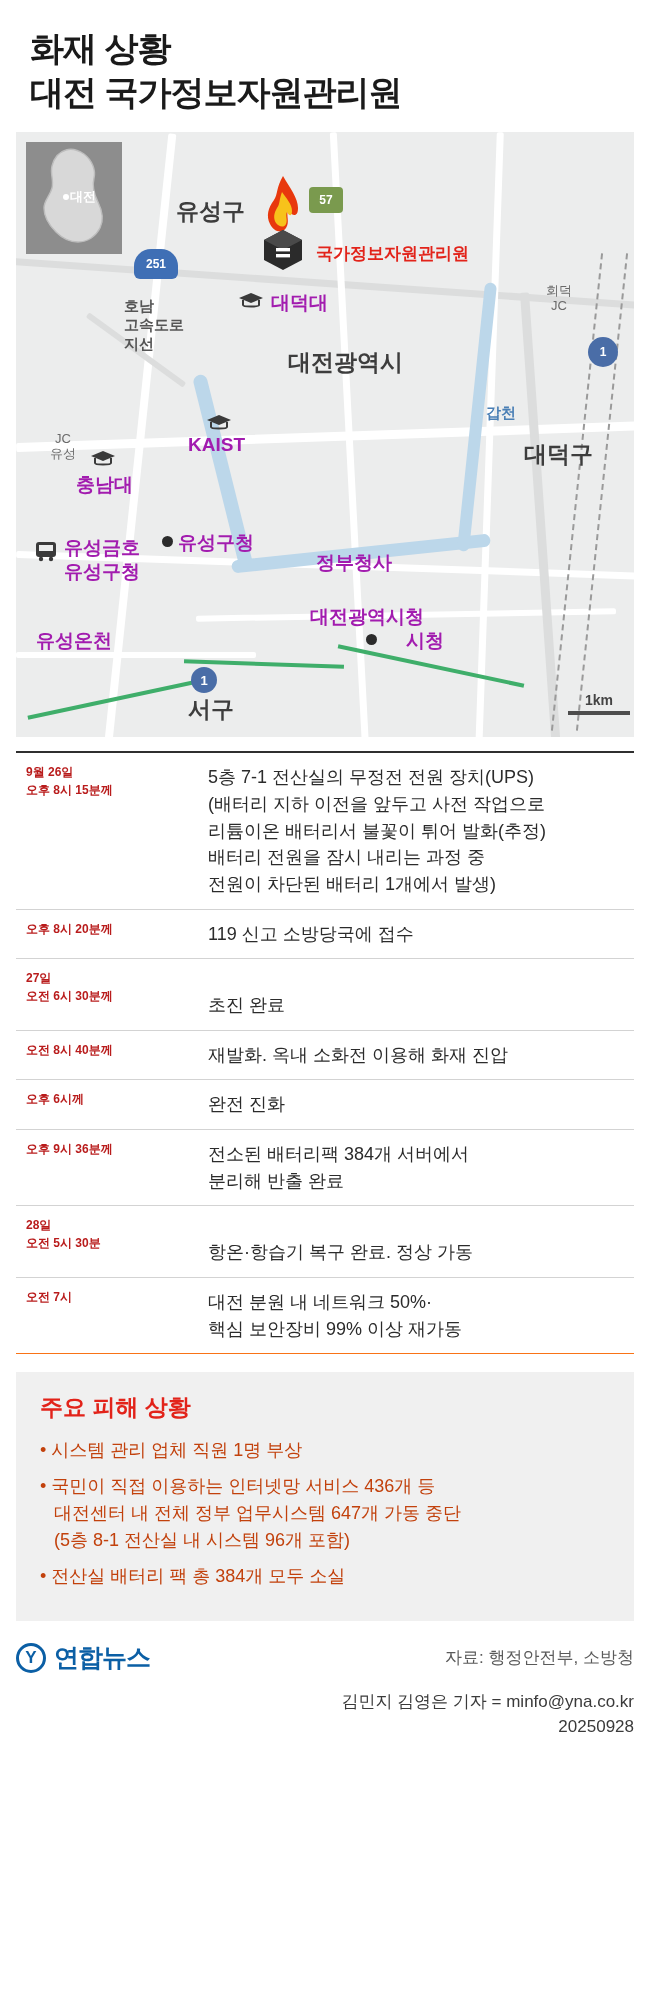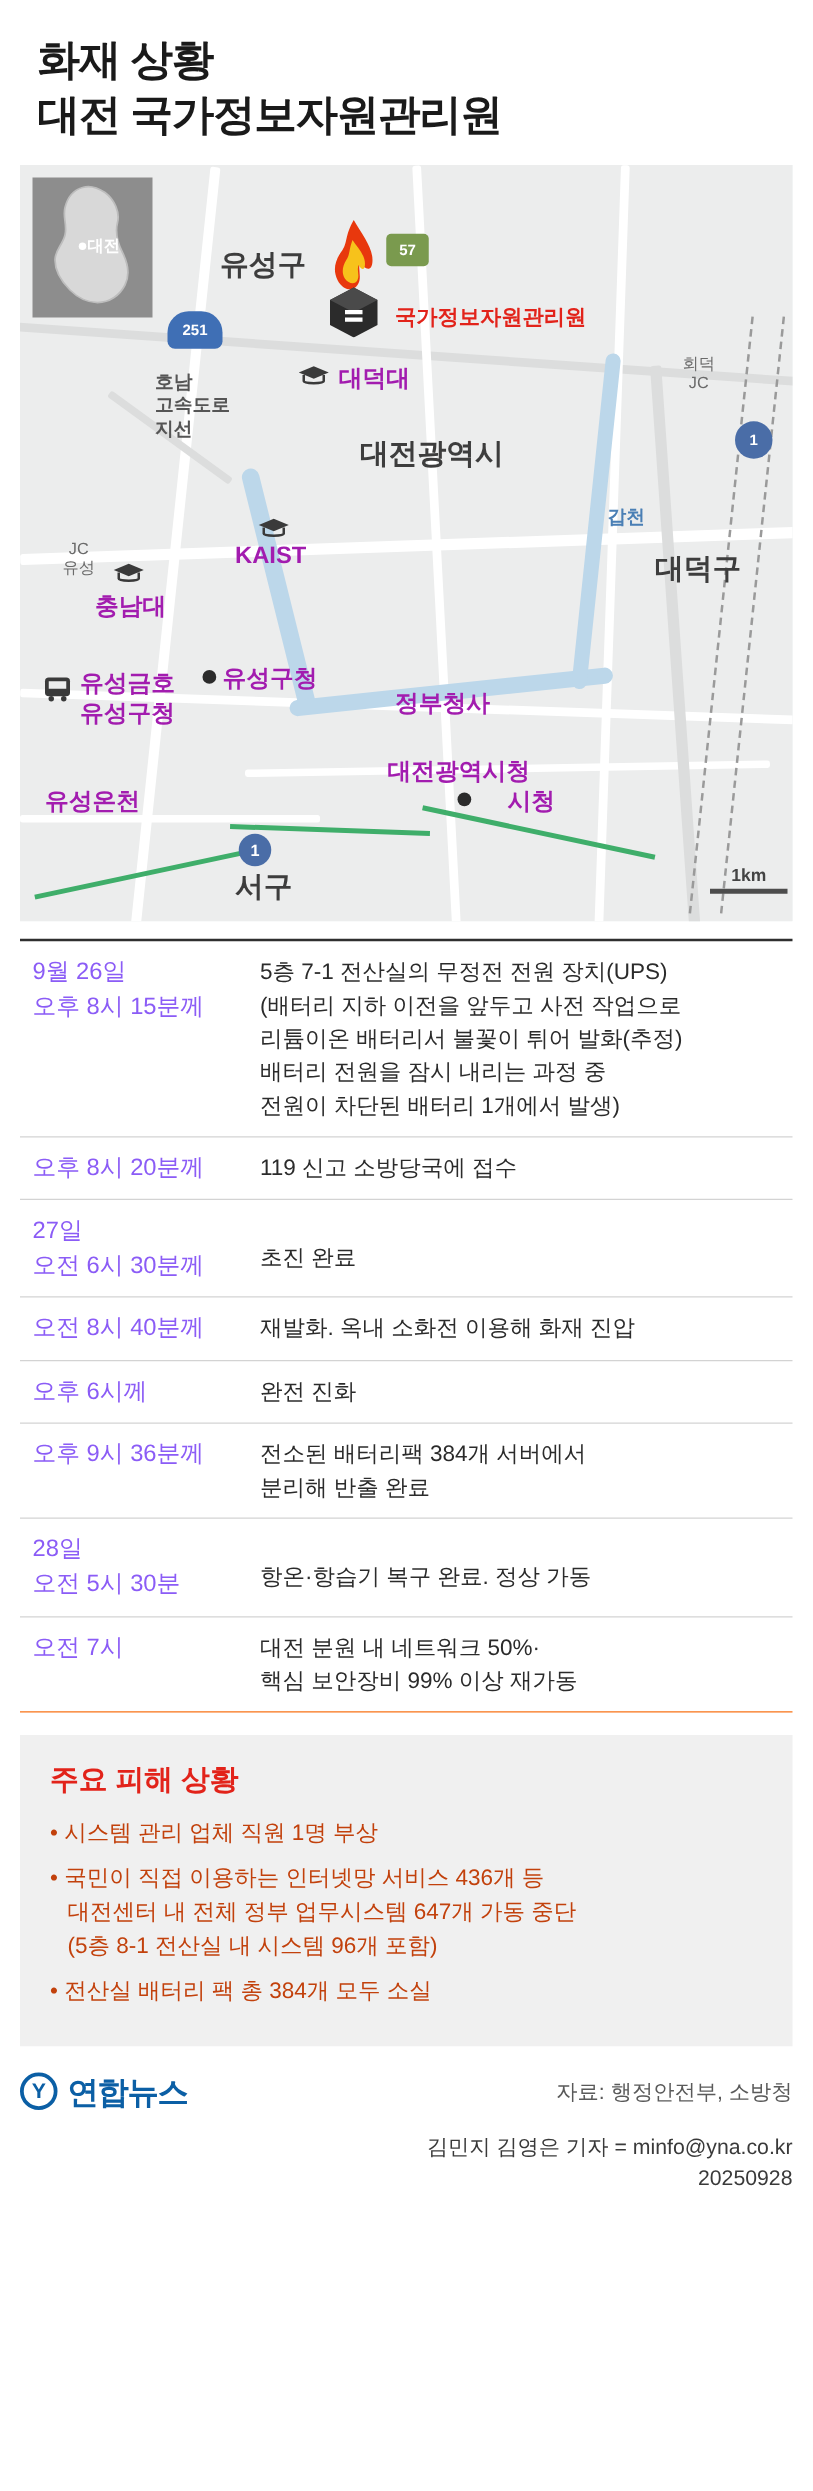--- a/index.html
+++ b/index.html
@@ -155,23 +155,23 @@
   }
   .trow {
     display: flex;
     border-bottom: 1px solid #d3d3d3;
     padding: 11px 2px;
   }
   .trow:last-child { border-bottom: 1px solid #f97316; }
   .tcol-time {
     width: 182px;
     flex: 0 0 182px;
-    font-size: 19px;
-    font-weight: normal;
-    color: #8b5cf6;
+    font-size: 12px;
+    font-weight: bold;
+    color: #b91c1c;
     line-height: 1.45;
     padding-left: 8px;
   }
   .tcol-desc {
     flex: 1;
     font-size: 18px;
     color: #2b2b2b;
     line-height: 1.48;
     padding-left: 8px;
   }

